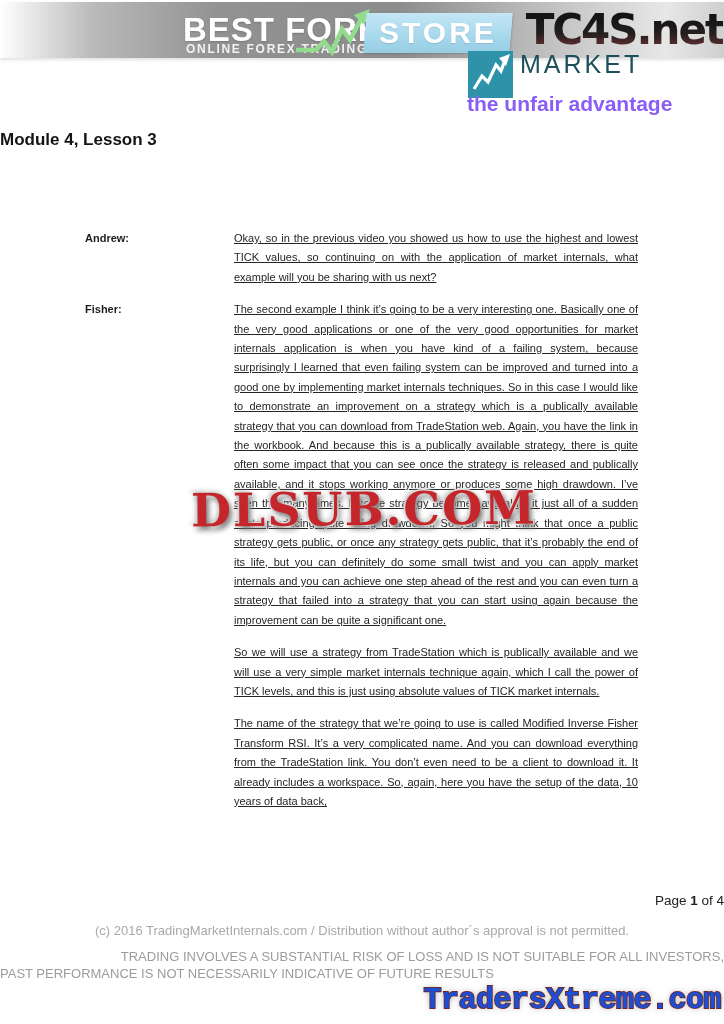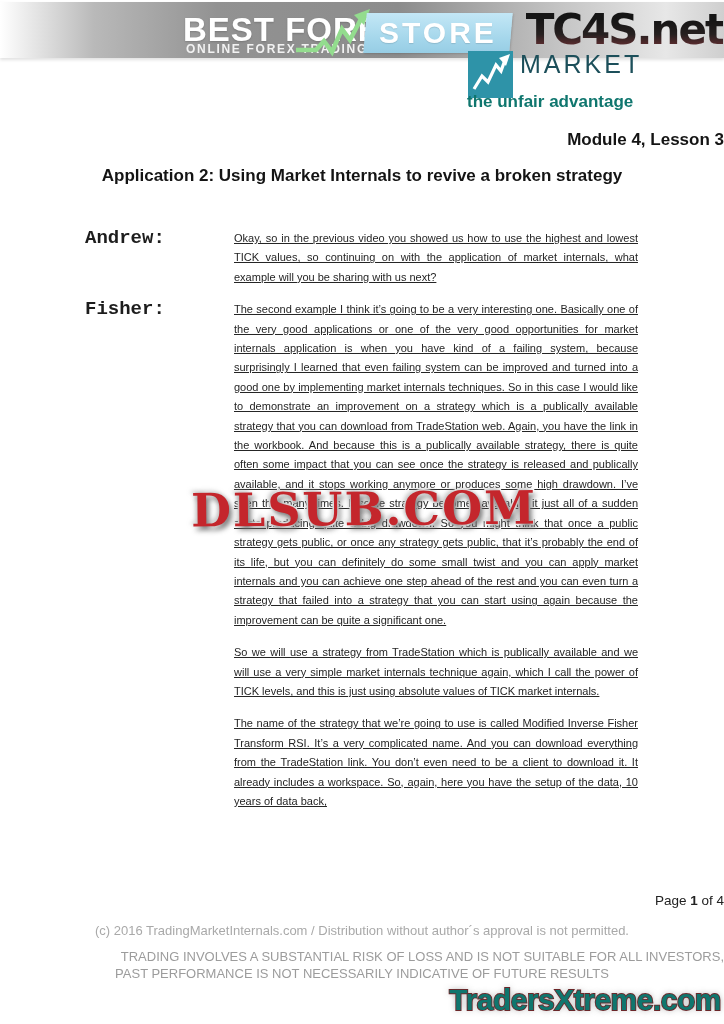--- a/index.html
+++ b/index.html
@@ -53,39 +53,39 @@
   .mi-market{
     position:absolute;left:520px;top:50px;
     font-size:25px;font-weight:normal;letter-spacing:3px;color:#1c4f5a;white-space:nowrap;
   }
   .mi-internals{
     position:absolute;left:520px;top:75px;
     font-size:21px;font-weight:600;letter-spacing:2.5px;color:#3f96aa;white-space:nowrap;
   }
   .mi-tagline{
     position:absolute;left:467px;top:92px;
-    font-size:17px;font-weight:600;color:#0f766e;white-space:nowrap;
+    font-size:21px;font-weight:600;color:#8b5cf6;white-space:nowrap;
   }
 
   
   .doc-title{
-    position:absolute;top:130px;left:0;width:724px;text-align:right;
+    position:absolute;top:130px;left:0;width:724px;text-align:left;
     font-size:17px;font-weight:bold;color:#141414;
   }
   .doc-subtitle{
     position:absolute;top:166px;left:0;width:724px;text-align:center;
     font-size:17px;font-weight:bold;color:#141414;
   }
 
   
   .dialogue{position:absolute;top:229px;left:85px;width:553px;}
   .d-row{display:flex;align-items:flex-start;}
   .d-speaker{
     width:133px;flex-shrink:0;
-    font-size:19px;font-weight:bold;color:#1d1d1d;line-height:19.4px;font-family:Liberation Mono, monospace;
+    font-size:11px;font-weight:bold;color:#1d1d1d;line-height:19.4px;
   }
   .d-paras{flex:1;}
   .d-paras p{
     margin:0 0 13px 16px;text-align:justify;
     font-size:11px;line-height:19.4px;color:#252525;text-decoration:underline;
   }
 
   
   .watermark{
     position:absolute;left:191px;top:482px;
@@ -104,27 +104,27 @@
   .page-num .b{font-weight:bold;}
   .copyright{
     position:absolute;top:923px;left:0;width:724px;text-align:center;
     font-size:13px;color:#a9a9a9;
   }
   .disclaimer1{
     position:absolute;top:949px;left:0;width:724px;text-align:right;
     font-size:13px;color:#9c9c9c;
   }
   .disclaimer2{
-    position:absolute;top:966px;left:0;width:724px;text-align:center;
+    position:absolute;top:966px;left:0;width:724px;
     font-size:13px;color:#9c9c9c;
   }
   .tx-logo{
     position:absolute;right:3px;top:983px;
-    font-family:Liberation Sans, sans-serif;font-weight:bold;
-    font-size:30px;letter-spacing:-0.5px;color:#0f766e;
+    font-family:Liberation Mono, monospace;font-weight:bold;
+    font-size:30px;letter-spacing:-0.5px;color:#1d4ed8;
     -webkit-text-stroke:1.8px #6e2124;paint-order:stroke fill;
     text-shadow:0 0 6px rgba(90,90,90,0.55);white-space:nowrap;
   }
 </style>
 </head>
 <body>
 
 <div class="page">
 
   <div class="banner">
@@ -143,21 +143,20 @@
   <div class="mi-icon">
     <svg width="45" height="47" viewBox="0 0 45 47">
       <polyline points="6,38 14,25 20,31 28,14 33,20 37,9" fill="none" stroke="#ffffff" stroke-width="3.2"></polyline>
       <polygon points="31,7 42,3 38,15" fill="#ffffff"></polygon>
     </svg>
   </div>
   <div class="mi-market">MARKET</div>
   <div class="mi-tagline">the unfair advantage</div>
 
   <div class="doc-title">Module 4, Lesson 3</div>
-  <div class="doc-subtitle">Application 2: Using Market Internals to revive a broken strategy</div>
 
   <div class="dialogue">
     <div class="d-row">
       <div class="d-speaker">Andrew:</div>
       <div class="d-paras">
         <p>Okay, so in the previous video you showed us how to use the highest and lowest TICK values, so continuing on with the application of market internals, what example will you be sharing with us next?</p>
       </div>
     </div>
     <div class="d-row">
       <div class="d-speaker">Fisher:</div>

